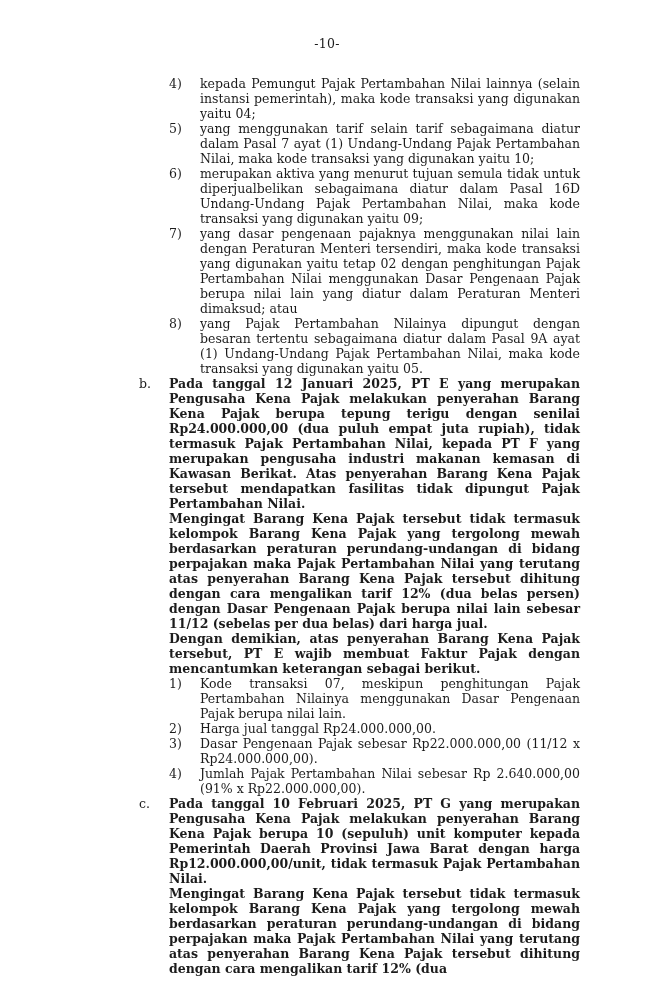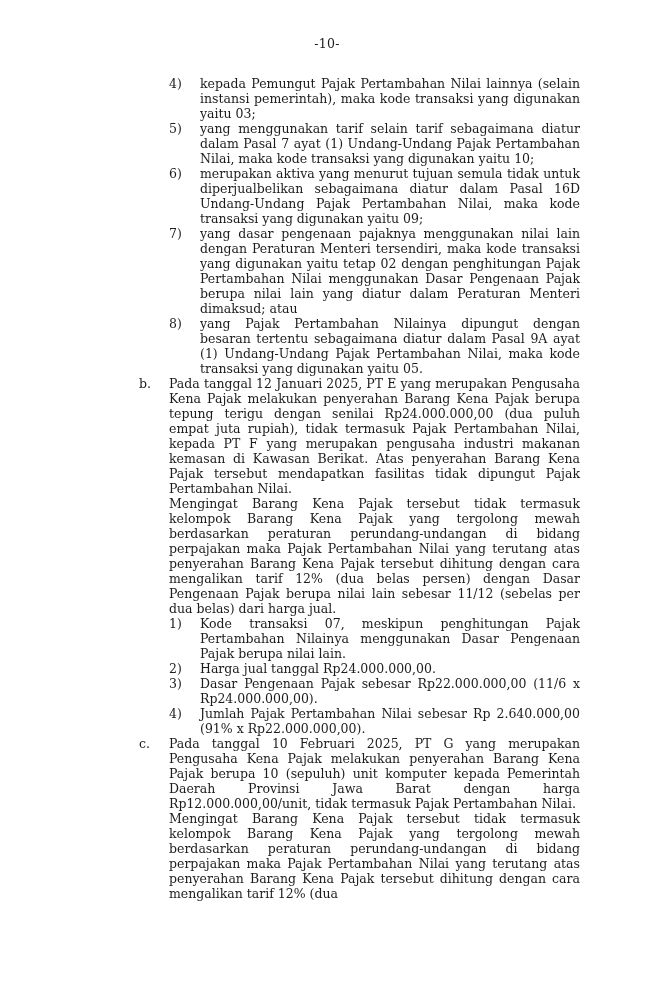--- a/index.html
+++ b/index.html
@@ -53,36 +53,37 @@
     flex: 0 0 31px;
   }
   .txt-l2 {
     flex: 1;
     min-width: 0;
     text-align: justify;
   }
   p.para {
     margin: 0;
     text-align: justify;
+    font-weight: bold;
   }
 </style>
 </head>
 <body>
 
 <div class="page">
 
   <div class="page-number">-10-</div>
 
   <div class="content">
 
     <div class="l2-wrap">
 
       <div class="row">
         <span class="num-l2">4)</span>
-        <span class="txt-l2">kepada Pemungut Pajak Pertambahan Nilai lainnya (selain instansi pemerintah), maka kode transaksi yang digunakan yaitu 03;</span>
+        <span class="txt-l2">kepada Pemungut Pajak Pertambahan Nilai lainnya (selain instansi pemerintah), maka kode transaksi yang digunakan yaitu 04;</span>
       </div>
 
       <div class="row">
         <span class="num-l2">5)</span>
         <span class="txt-l2">yang menggunakan tarif selain tarif sebagaimana diatur dalam Pasal 7 ayat (1) Undang-Undang Pajak Pertambahan Nilai, maka kode transaksi yang digunakan yaitu 10;</span>
       </div>
 
       <div class="row">
         <span class="num-l2">6)</span>
         <span class="txt-l2">merupakan aktiva yang menurut tujuan semula tidak untuk diperjualbelikan sebagaimana diatur dalam Pasal 16D Undang-Undang Pajak Pertambahan Nilai, maka kode transaksi yang digunakan yaitu 09;</span>
@@ -98,33 +99,34 @@
         <span class="txt-l2">yang Pajak Pertambahan Nilainya dipungut dengan besaran tertentu sebagaimana diatur dalam Pasal 9A ayat (1) Undang-Undang Pajak Pertambahan Nilai, maka kode transaksi yang digunakan yaitu 05.</span>
       </div>
 
     </div>
 
     <div class="row">
       <span class="num-l1">b.</span>
       <div class="body-l1">
         <p class="para">Pada tanggal 12 Januari 2025, PT E yang merupakan Pengusaha Kena Pajak melakukan penyerahan Barang Kena Pajak berupa tepung terigu dengan senilai Rp24.000.000,00 (dua puluh empat juta rupiah), tidak termasuk Pajak Pertambahan Nilai, kepada PT F yang merupakan pengusaha industri makanan kemasan di Kawasan Berikat. Atas penyerahan Barang Kena Pajak tersebut mendapatkan fasilitas tidak dipungut Pajak Pertambahan Nilai.</p>
         <p class="para">Mengingat Barang Kena Pajak tersebut tidak termasuk kelompok Barang Kena Pajak yang tergolong mewah berdasarkan peraturan perundang-undangan di bidang perpajakan maka Pajak Pertambahan Nilai yang terutang atas penyerahan Barang Kena Pajak tersebut dihitung dengan cara mengalikan tarif 12% (dua belas persen) dengan Dasar Pengenaan Pajak berupa nilai lain sebesar 11/12 (sebelas per dua belas) dari harga jual.</p>
+        <p class="para">Dengan demikian, atas penyerahan Barang Kena Pajak tersebut, PT E wajib membuat Faktur Pajak dengan mencantumkan keterangan sebagai berikut.</p>
 
         <div>
           <div class="row">
             <span class="num-l2">1)</span>
             <span class="txt-l2">Kode transaksi 07, meskipun penghitungan Pajak Pertambahan Nilainya menggunakan Dasar Pengenaan Pajak berupa nilai lain.</span>
           </div>
           <div class="row">
             <span class="num-l2">2)</span>
             <span class="txt-l2">Harga jual tanggal Rp24.000.000,00.</span>
           </div>
           <div class="row">
             <span class="num-l2">3)</span>
-            <span class="txt-l2">Dasar Pengenaan Pajak sebesar Rp22.000.000,00 (11/6 x Rp24.000.000,00).</span>
+            <span class="txt-l2">Dasar Pengenaan Pajak sebesar Rp22.000.000,00 (11/12 x Rp24.000.000,00).</span>
           </div>
           <div class="row">
             <span class="num-l2">4)</span>
             <span class="txt-l2">Jumlah Pajak Pertambahan Nilai sebesar Rp 2.640.000,00 (91% x Rp22.000.000,00).</span>
           </div>
         </div>
       </div>
     </div>
 
     <div class="row">

